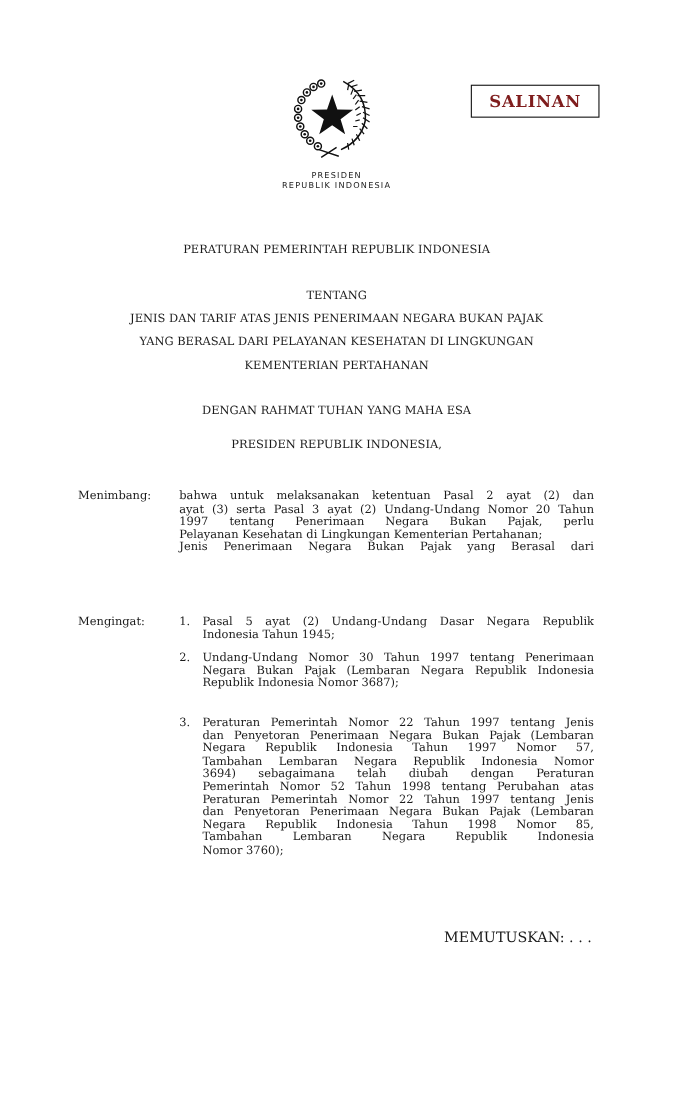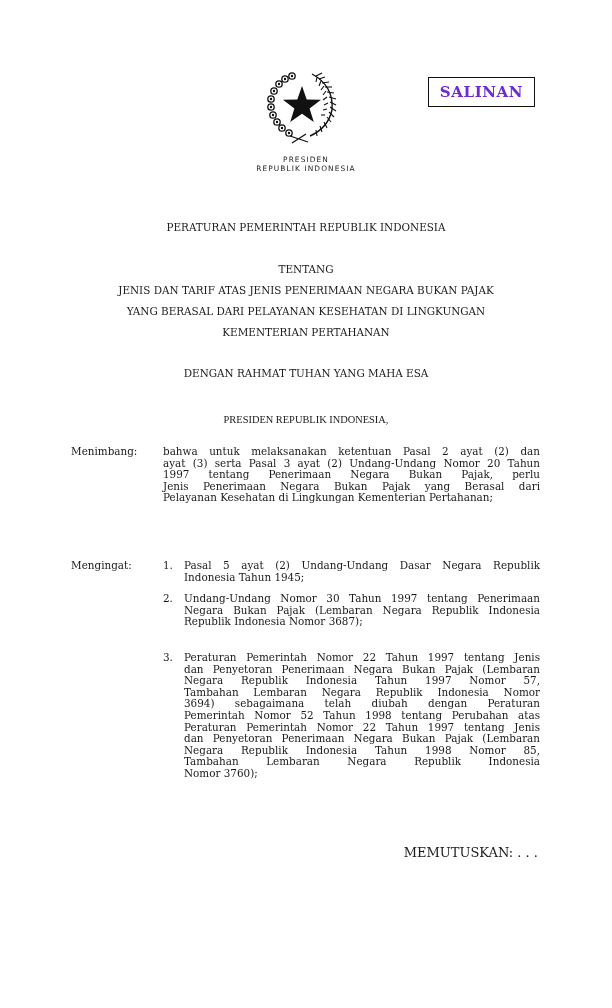--- a/index.html
+++ b/index.html
@@ -40,32 +40,32 @@
       color: #222;
       line-height: 9px;
     }
     .caption-1 { top: 155px; }
     .caption-2 { top: 164px; }
 
     .salinan {
       position: absolute;
       left: 428px;
       top: 77px;
-      width: 107px;
+      width: 117px;
       height: 30px;
       border: 1.6px solid #111;
       box-sizing: border-box;
       display: flex;
       align-items: center;
       justify-content: center;
       font-family: "DejaVu Serif", "Liberation Serif", serif;
       font-weight: bold;
       font-size: 15px;
       letter-spacing: 0.6px;
-      color: #6d28d9;
+      color: #7f1d1d;
       text-align: right;
     }
 
     .center-line {
       position: absolute;
       left: 40px;
       width: 532px;
       text-align: center;
       font-size: 10.4px;
       line-height: 13px;
@@ -201,29 +201,29 @@
 
   <div class="salinan">SALINAN</div>
 
   <div class="center-line" style="top:221px;">PERATURAN PEMERINTAH REPUBLIK INDONESIA</div>
   <div class="center-line" style="top:263px;">TENTANG</div>
   <div class="center-line" style="top:284px;">JENIS DAN TARIF ATAS JENIS PENERIMAAN NEGARA BUKAN PAJAK</div>
   <div class="center-line" style="top:305px;">YANG BERASAL DARI PELAYANAN KESEHATAN DI LINGKUNGAN</div>
   <div class="center-line" style="top:326px;">KEMENTERIAN PERTAHANAN</div>
 
   <div class="center-line" style="top:367px;">DENGAN RAHMAT TUHAN YANG MAHA ESA</div>
-  <div class="center-line" style="top:413px;font-family:Liberation Serif, serif;">PRESIDEN REPUBLIK INDONESIA,</div>
+  <div class="center-line" style="top:398px;">PRESIDEN REPUBLIK INDONESIA,</div>
 
   <div class="label" style="top:446px;">Menimbang:</div>
   <div class="para" style="top:446px;">
     <span class="ln">bahwa untuk melaksanakan ketentuan Pasal 2 ayat (2) dan</span>
     <span class="ln">ayat (3) serta Pasal 3 ayat (2) Undang-Undang Nomor 20 Tahun</span>
     <span class="ln">1997 tentang Penerimaan Negara Bukan Pajak, perlu</span>
+    <span class="ln last">Pelayanan Kesehatan di Lingkungan Kementerian Pertahanan;</span>
     <span class="ln">Jenis Penerimaan Negara Bukan Pajak yang Berasal dari</span>
-    <span class="ln last">Pelayanan Kesehatan di Lingkungan Kementerian Pertahanan;</span>
   </div>
 
   <div class="label" style="top:560px;">Mengingat:</div>
 
   <div class="list-item" style="top:560px;">
     <span class="list-num">1.</span>
     <div class="list-body">
       <span class="ln">Pasal 5 ayat (2) Undang-Undang Dasar Negara Republik</span>
       <span class="ln last">Indonesia Tahun 1945;</span>
     </div>

